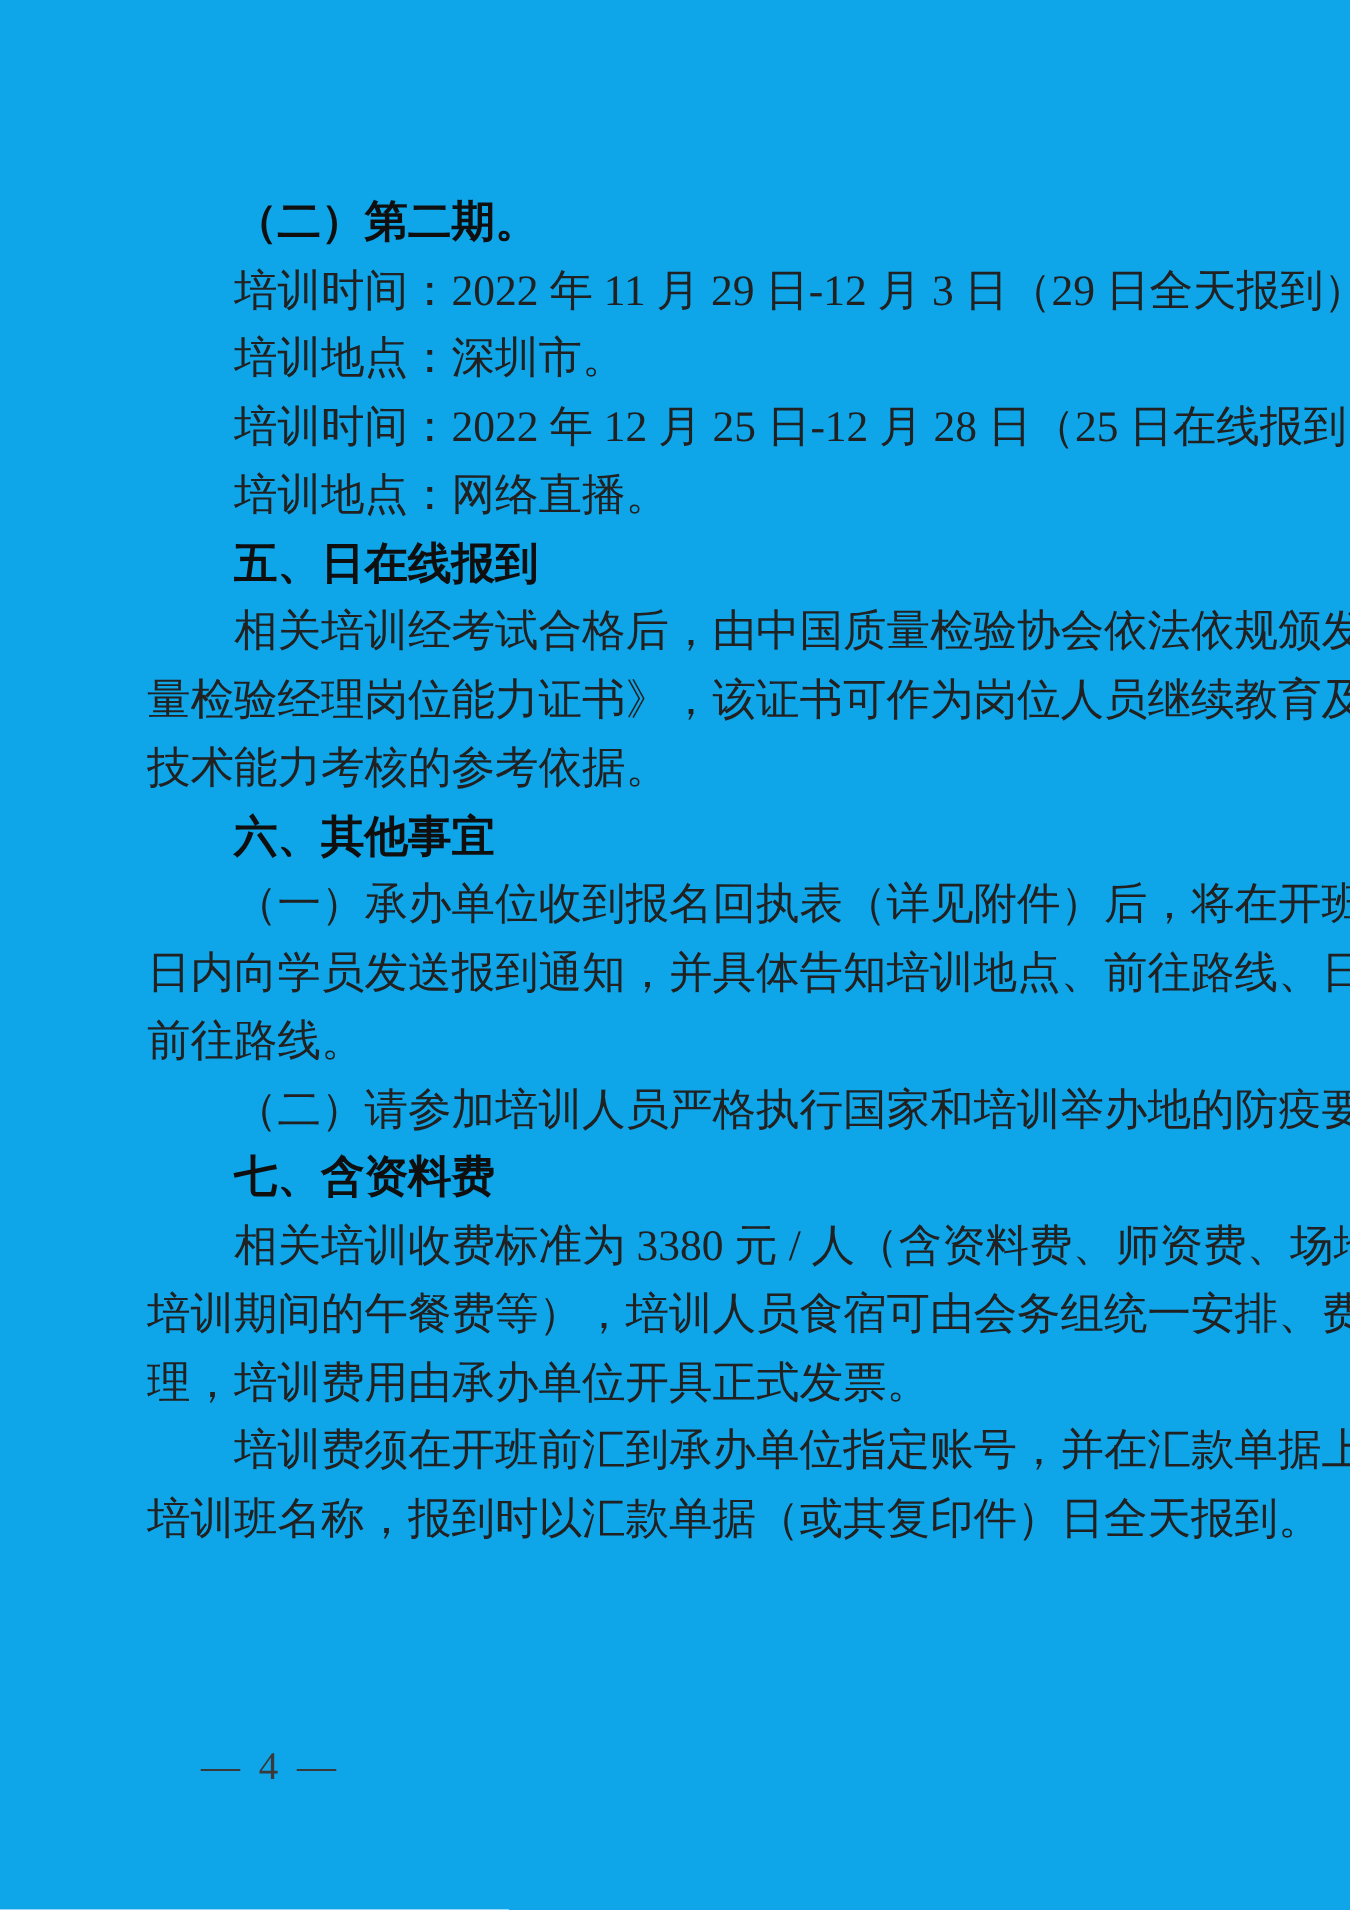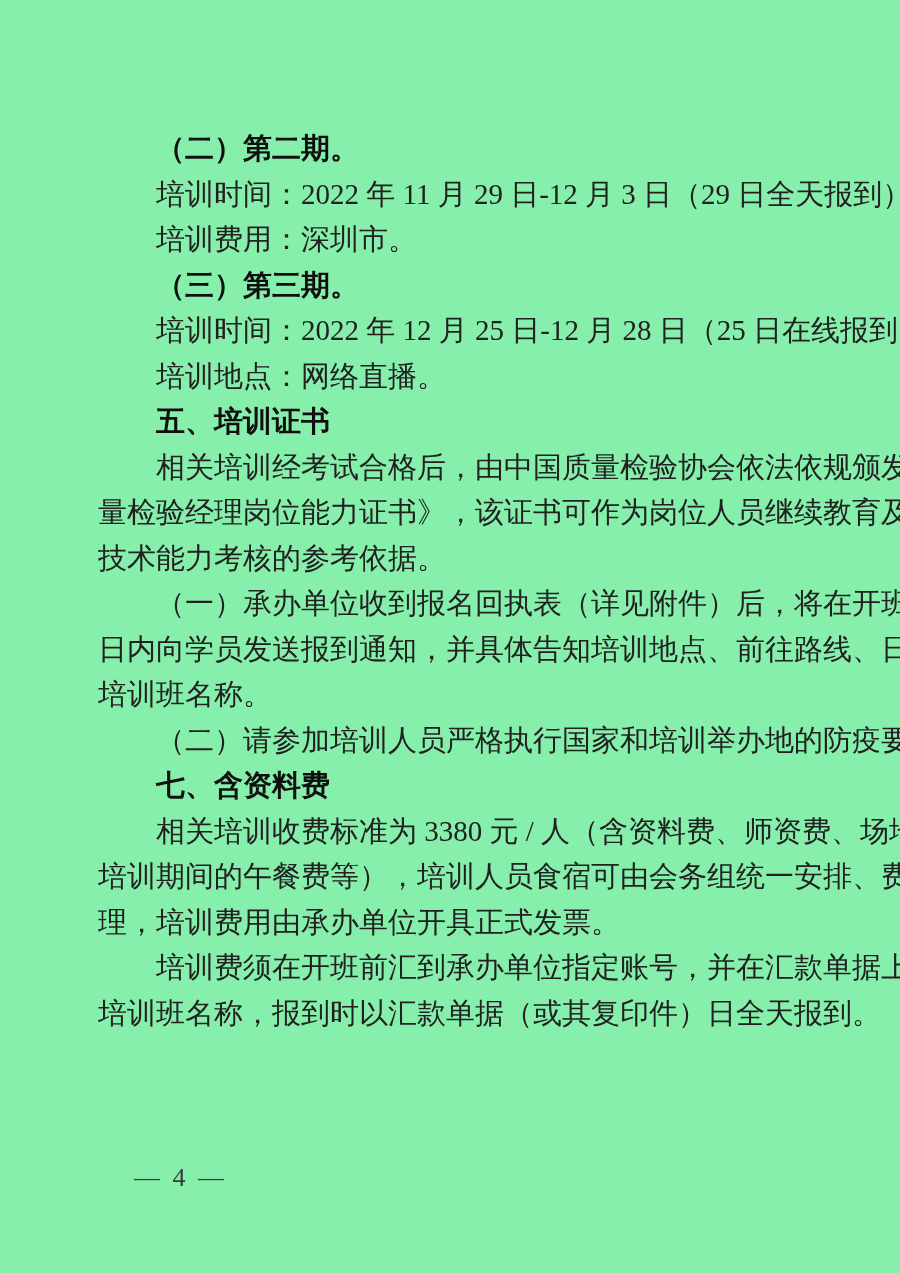--- a/index.html
+++ b/index.html
@@ -1,20 +1,20 @@
 <!DOCTYPE html>
 <html><head>
 <meta charset="utf-8">
 <style>
   html, body { margin: 0; padding: 0; background: #ffffff; }
   .page {
     position: relative;
     width: 900px;
     height: 1273px;
-    background: #86efac;
+    background: #0ea5e9;
     overflow: hidden;
     font-family: "Liberation Serif", "DejaVu Serif", serif;
   }
   .doc-body {
     position: absolute;
     left: 98px;
     top: 126px;
     width: 748px;
   }
   .line {
@@ -45,31 +45,31 @@
     font-family: "Liberation Serif", "DejaVu Serif", serif;
   }
 </style>
 </head>
 <body>
 
 <div class="page">
   <div class="doc-body">
       <div class="line heading indent">（二）第二期。</div>
       <div class="line body indent">培训时间：2022 年 11 月 29 日-12 月 3 日（29 日全天报到）;</div>
-      <div class="line body indent">培训费用：深圳市。</div>
-      <div class="line heading indent">（三）第三期。</div>
+      <div class="line body indent">培训地点：深圳市。</div>
       <div class="line body indent">培训时间：2022 年 12 月 25 日-12 月 28 日（25 日在线报到）;</div>
       <div class="line body indent">培训地点：网络直播。</div>
-      <div class="line heading indent">五、培训证书</div>
+      <div class="line heading indent">五、日在线报到</div>
       <div class="line body indent justify">相关培训经考试合格后，由中国质量检验协会依法依规颁发《质</div>
       <div class="line body justify">量检验经理岗位能力证书》，该证书可作为岗位人员继续教育及专业</div>
       <div class="line body">技术能力考核的参考依据。</div>
+      <div class="line heading indent">六、其他事宜</div>
       <div class="line body indent justify">（一）承办单位收到报名回执表（详见附件）后，将在开班前 7</div>
       <div class="line body justify">日内向学员发送报到通知，并具体告知培训地点、前往路线、日程安</div>
-      <div class="line body">培训班名称。</div>
+      <div class="line body">前往路线。</div>
       <div class="line body indent justify">（二）请参加培训人员严格执行国家和培训举办地的防疫要求，</div>
       <div class="line heading indent">七、含资料费</div>
       <div class="line body indent justify">相关培训收费标准为 3380 元 / 人（含资料费、师资费、场地费、</div>
       <div class="line body justify">培训期间的午餐费等），培训人员食宿可由会务组统一安排、费用自</div>
       <div class="line body">理，培训费用由承办单位开具正式发票。</div>
       <div class="line body indent justify">培训费须在开班前汇到承办单位指定账号，并在汇款单据上注明</div>
       <div class="line body">培训班名称，报到时以汇款单据（或其复印件）日全天报到。</div>
     </div>
   <div class="page-number">— 4 —</div>
 </div>

